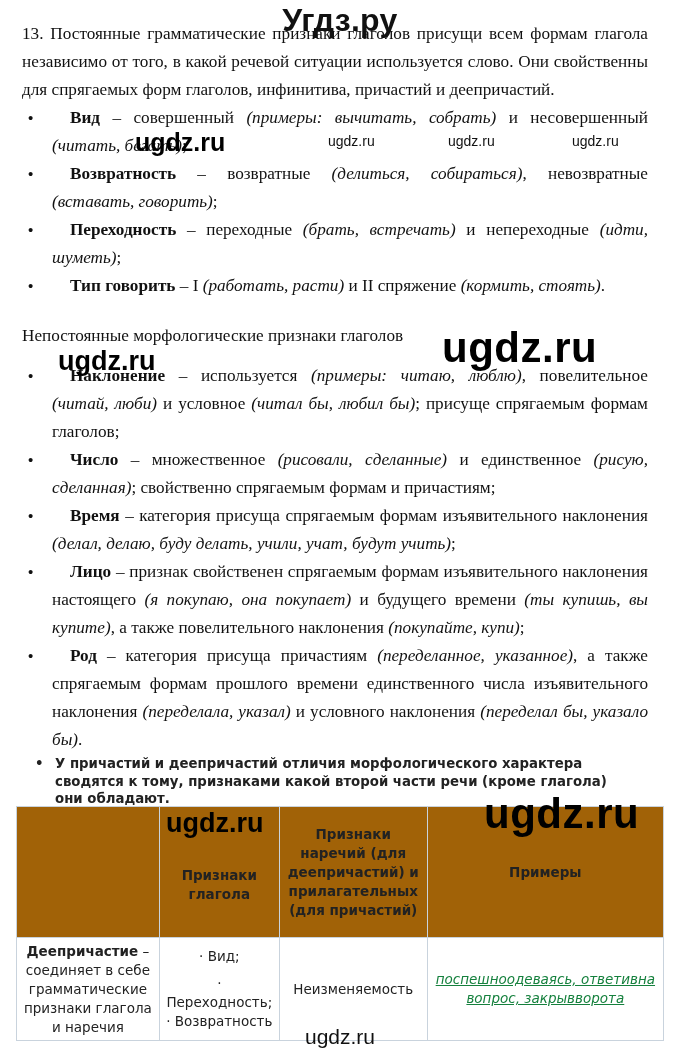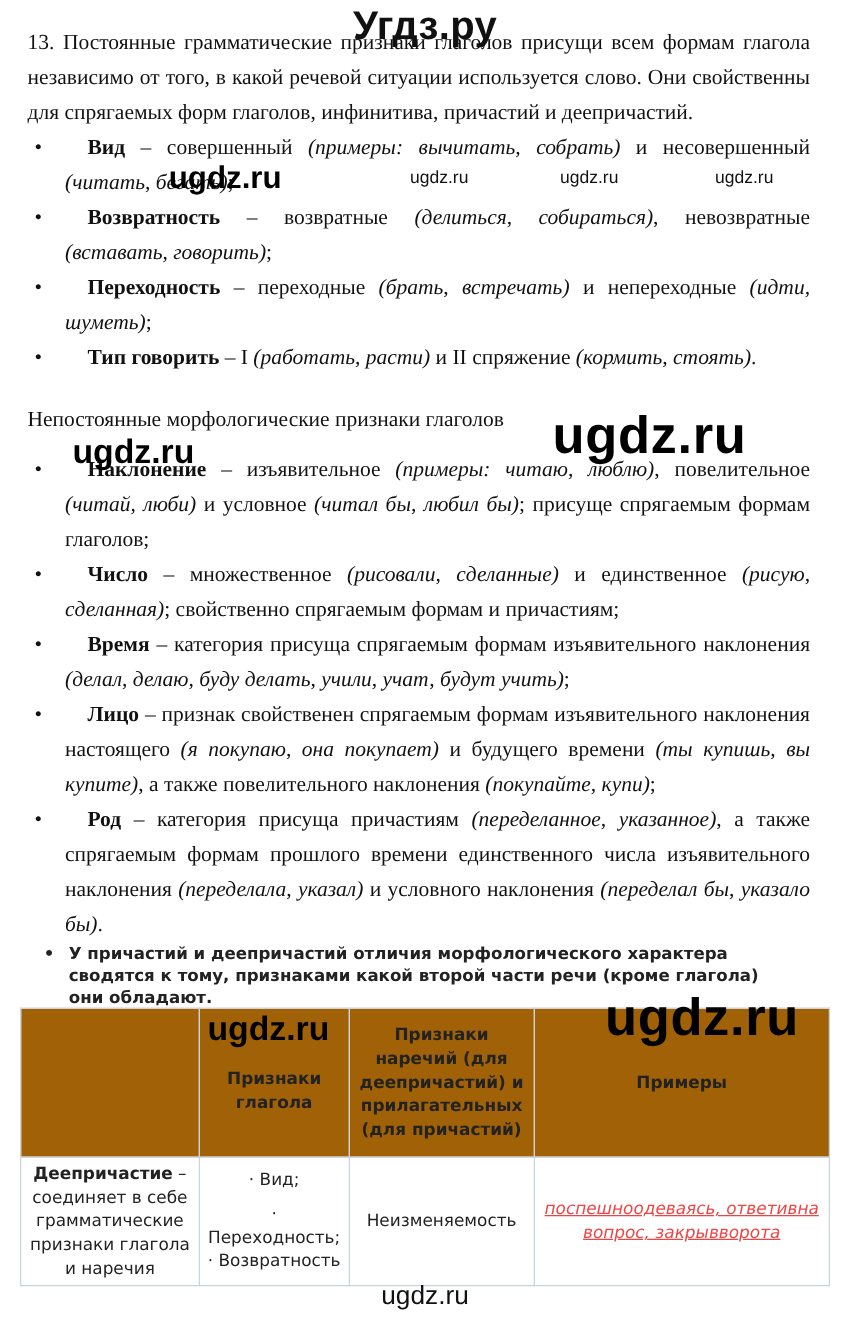--- a/index.html
+++ b/index.html
@@ -44,21 +44,21 @@
     table.cmp {
       position: absolute; left: 16px; top: 806px; width: 648px;
       border-collapse: collapse; font-family: "DejaVu Sans", sans-serif; font-size: 13.5px; color: #222;
     }
     table.cmp th, table.cmp td {
       border: 1px solid #c9d3dd; text-align: center; vertical-align: middle; padding: 2px 3px;
     }
     table.cmp th { background: #a16207; font-weight: bold; height: 100px; line-height: 19px; }
     table.cmp td { background: #ffffff; height: 98px; line-height: 19px; }
     table.cmp td.first { }
-    .ex-link { font-style: italic; text-decoration: underline; color: #ef4444; }
+    .ex-link { font-style: italic; text-decoration: underline; color: #15803d; }
     .footer-wm {
       position: absolute; top: 1025px; left: 0; width: 680px; text-align: center;
       font-family: "Liberation Sans", sans-serif; font-size: 21px; color: #111;
     }
   </style>
 </head>
 <body>
 
 <div class="site-title">Угдз.ру</div>
 
@@ -67,21 +67,21 @@
   <ul class="cats" id="constant-list">
       <li><span class="bullet">•</span><span class="indent"></span><span class="term">Вид</span><span> – </span><span>совершенный </span><span class="ex">(примеры: вычитать, собрать)</span><span> и несовершенный </span><span class="ex">(читать, бегать)</span><span>;</span></li>
       <li><span class="bullet">•</span><span class="indent"></span><span class="term">Возвратность</span><span> – </span><span>возвратные </span><span class="ex">(делиться, собираться)</span><span>, невозвратные </span><span class="ex">(вставать, говорить)</span><span>;</span></li>
       <li><span class="bullet">•</span><span class="indent"></span><span class="term">Переходность</span><span> – </span><span>переходные </span><span class="ex">(брать, встречать)</span><span> и непереходные </span><span class="ex">(идти, шуметь)</span><span>;</span></li>
       <li><span class="bullet">•</span><span class="indent"></span><span class="term">Тип говорить</span><span> – </span><span>I </span><span class="ex">(работать, расти)</span><span> и II спряжение </span><span class="ex">(кормить, стоять)</span><span>.</span></li>
     </ul>
   <div style="height:22px"></div>
   <p>Непостоянные морфологические признаки глаголов</p>
   <div style="height:12px"></div>
   <ul class="cats" id="variable-list">
-      <li><span class="bullet">•</span><span class="indent"></span><span class="term">Наклонение</span><span> – </span><span>изъявительное </span><span class="ex">(примеры: читаю, люблю)</span><span>, повелительное </span><span class="ex">(читай, люби)</span><span> и условное </span><span class="ex">(читал бы, любил бы)</span><span>; присуще спрягаемым формам глаголов;</span></li>
+      <li><span class="bullet">•</span><span class="indent"></span><span class="term">Наклонение</span><span> – </span><span>используется </span><span class="ex">(примеры: читаю, люблю)</span><span>, повелительное </span><span class="ex">(читай, люби)</span><span> и условное </span><span class="ex">(читал бы, любил бы)</span><span>; присуще спрягаемым формам глаголов;</span></li>
       <li><span class="bullet">•</span><span class="indent"></span><span class="term">Число</span><span> – </span><span>множественное </span><span class="ex">(рисовали, сделанные)</span><span> и единственное </span><span class="ex">(рисую, сделанная)</span><span>; свойственно спрягаемым формам и причастиям;</span></li>
       <li><span class="bullet">•</span><span class="indent"></span><span class="term">Время</span><span> – </span><span>категория присуща спрягаемым формам изъявительного наклонения </span><span class="ex">(делал, делаю, буду делать, учили, учат, будут учить)</span><span>;</span></li>
       <li><span class="bullet">•</span><span class="indent"></span><span class="term">Лицо</span><span> – </span><span>признак свойственен спрягаемым формам изъявительного наклонения настоящего </span><span class="ex">(я покупаю, она покупает)</span><span> и будущего времени </span><span class="ex">(ты купишь, вы купите)</span><span>, а также повелительного наклонения </span><span class="ex">(покупайте, купи)</span><span>;</span></li>
       <li><span class="bullet">•</span><span class="indent"></span><span class="term">Род</span><span> – </span><span>категория присуща причастиям </span><span class="ex">(переделанное, указанное)</span><span>, а также спрягаемым формам прошлого времени единственного числа изъявительного наклонения </span><span class="ex">(переделала, указал)</span><span> и условного наклонения </span><span class="ex">(переделал бы, указало бы)</span><span>.</span></li>
     </ul>
 </div>
 
 <div class="note">
   <span class="nb">•</span>
   <span class="nt">У причастий и деепричастий отличия морфологического характера сводятся к тому, признаками какой второй части речи (кроме глагола) они обладают.</span>
@@ -90,21 +90,21 @@
 <table class="cmp">
   <colgroup>
     <col style="width:143px">
       <col style="width:120px">
       <col style="width:148px">
       <col style="width:237px">
   </colgroup>
   <thead>
     <tr>
       <th></th>
-      <th style="padding-top:16px">Признаки глагола</th>
+      <th style="padding-top:28px">Признаки глагола</th>
       <th>Признаки наречий (для деепричастий) и прилагательных (для причастий)</th>
       <th>Примеры</th>
     </tr>
   </thead>
   <tbody>
     <tr>
       <td class="first">
         <span style="font-weight:bold">Деепричастие</span><span> – соединяет в себе грамматические признаки глагола и наречия</span>
       </td>
       <td>

